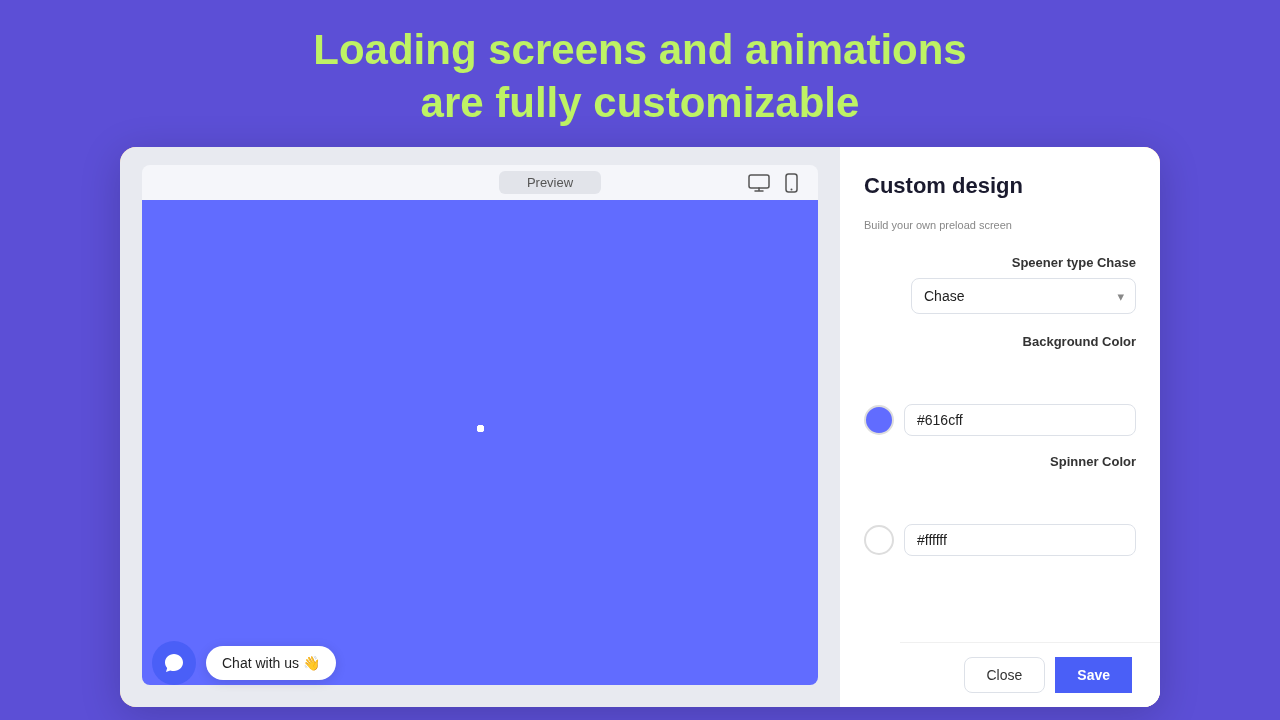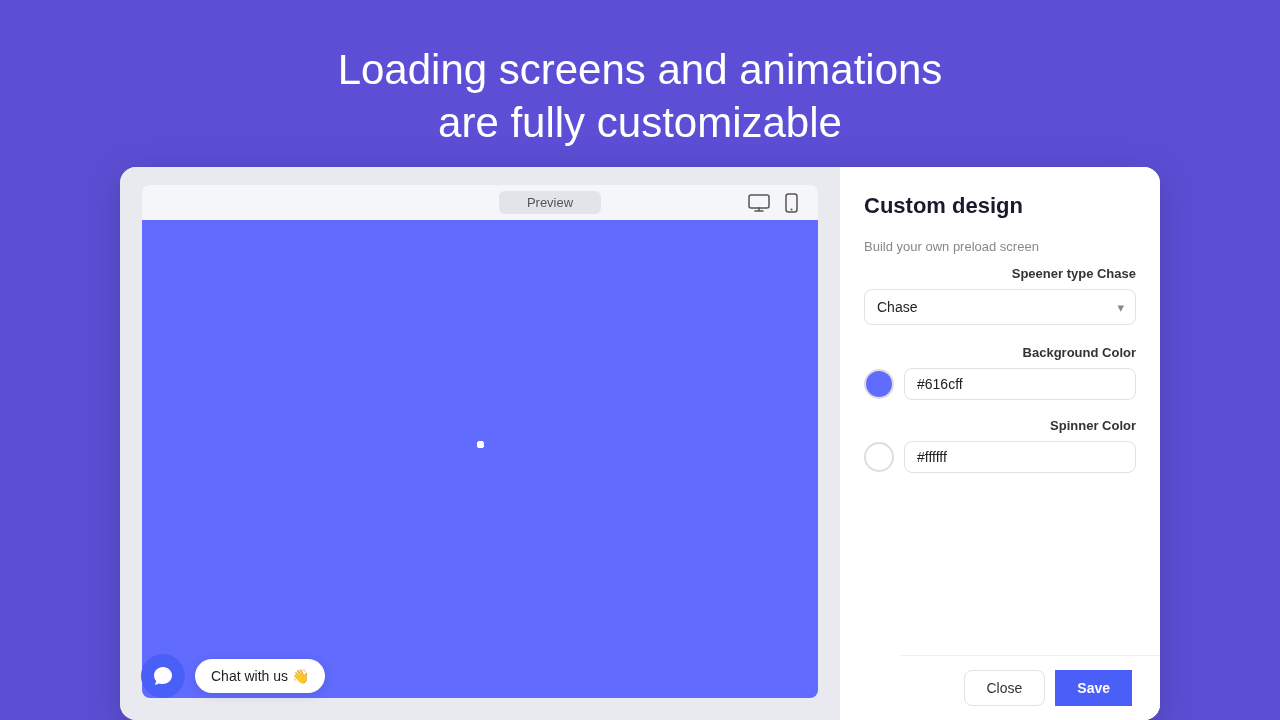--- a/index.html
+++ b/index.html
@@ -9,25 +9,25 @@
       height: 720px;
       overflow: hidden;
       background-color: #5c4fd6;
       font-family: -apple-system, BlinkMacSystemFont, 'Segoe UI', sans-serif;
       display: flex;
       flex-direction: column;
       align-items: center;
     }
 
     .hero-title {
-      color: #ffffff;
+      color: #bef264;
       font-size: 42px;
-      font-weight: 400;
+      font-weight: 700;
       text-align: center;
-      margin-top: 44px;
+      margin-top: 24px;
       line-height: 1.25;
       padding: 0 40px;
     }
 
     .main-card {
       background: #fdba74;
       border-radius: 16px;
       width: 1040px;
       height: 560px;
       margin-top: 18px;
@@ -142,36 +142,37 @@
     }
 
     .design-title {
       font-size: 22px;
       font-weight: 700;
       color: #1a1a2e;
       margin-bottom: 20px;
     }
 
     .design-subtitle {
-      font-size: 13px;
+      font-size: 11px;
       color: #888;
-      margin-bottom: 12px;
+      margin-bottom: 24px;
     }
 
     .field-label {
       font-size: 13px;
       font-weight: 600;
       color: #333;
       margin-bottom: 8px;
       text-align: right;
     }
 
     .select-wrapper {
       position: relative;
       margin-bottom: 20px;
+      margin-left: 47px;
     }
 
     .select-field {
       width: 100%;
       padding: 9px 32px 9px 12px;
       border: 1.5px solid #dde1e8;
       border-radius: 8px;
       font-size: 14px;
       color: #222;
       background: #fff;
@@ -188,20 +189,21 @@
       pointer-events: none;
       color: #888;
       font-size: 13px;
     }
 
     .color-field-row {
       display: flex;
       align-items: center;
       gap: 10px;
       margin-bottom: 18px;
+      margin-top: 47px;
     }
 
     .color-swatch {
       width: 30px;
       height: 30px;
       border-radius: 50%;
       border: 2px solid #ddd;
       cursor: pointer;
       flex-shrink: 0;
     }
@@ -251,21 +253,21 @@
       font-size: 14px;
       color: #fff;
       cursor: pointer;
       font-weight: 600;
     }
 
     
     .chat-widget {
       position: absolute;
       bottom: 22px;
-      left: 21px;
+      left: 32px;
       display: flex;
       align-items: center;
       gap: 10px;
     }
 
     .chat-circle {
       width: 44px;
       height: 44px;
       border-radius: 50%;
       background: #4a5ff7;

